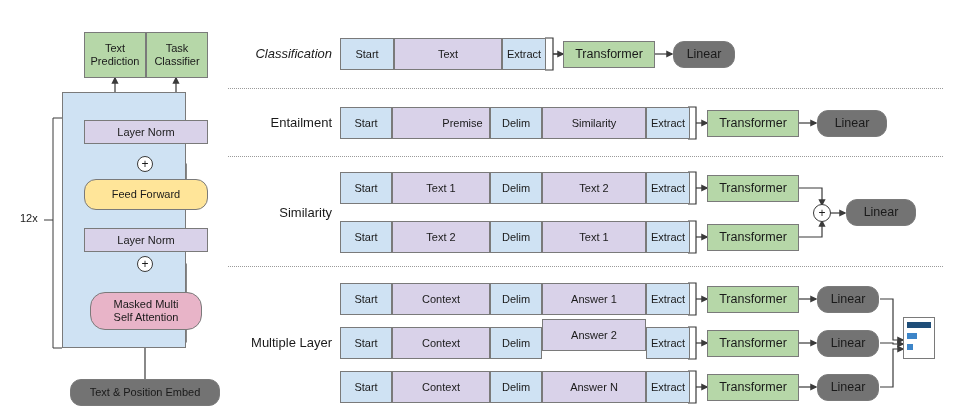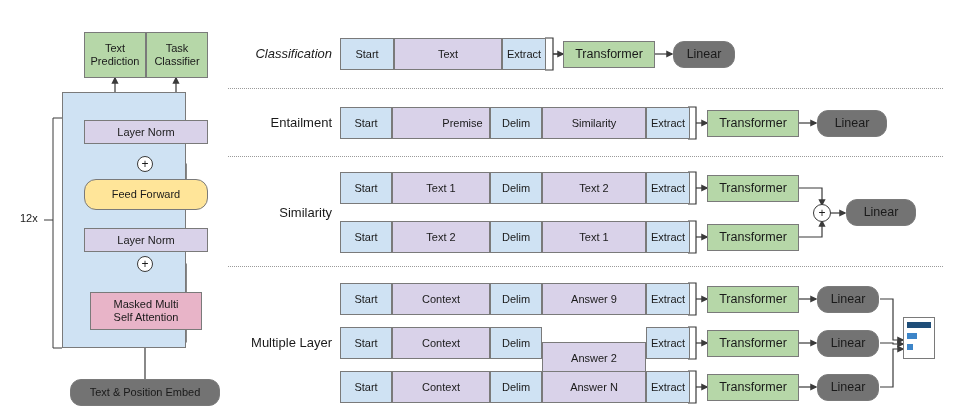--- a/index.html
+++ b/index.html
@@ -63,21 +63,21 @@
     align-items: center;
     justify-content: center;
     font-size: 12px;
     color: #1a1a1a;
   }
   .green  { background: #b6d7a8; }
   .purple { background: #d9d2e9; }
   .lblue  { background: #cfe2f3; }
   .orange { background: #737373; border-radius: 11px; }
   .yellow { background: #ffe599; border-radius: 12px; }
-  .pink   { background: #e8b4c8; }
+  .pink   { background: #e8b4c8; border-radius: 15px; }
   .panelblue { background: #cfe2f3; }
   .bigbox {
     position: absolute;
     box-sizing: border-box;
     border: 1px solid #7a7a7a;
   }
   .mcbox {
     position: absolute;
     box-sizing: border-box;
     border: 1px solid #7a7a7a;
@@ -298,42 +298,42 @@
   <div class="box lblue" style="left:340px; top:283px; width:52px; height:32px;">
     <span>Start</span>
   </div>
   <div class="box purple" style="left:392px; top:283px; width:98px; height:32px;">
     <span>Context</span>
   </div>
   <div class="box lblue" style="left:490px; top:283px; width:52px; height:32px;">
     <span>Delim</span>
   </div>
   <div class="box purple" style="left:542px; top:283px; width:104px; height:32px;">
-    <span>Answer 9</span>
+    <span>Answer 1</span>
   </div>
   <div class="box lblue" style="left:646px; top:283px; width:44px; height:32px;">
     <span>Extract</span>
   </div>
   <div class="box green" style="left:707px; top:286px; width:92px; height:27px; font-size:12.5px;">
     <span>Transformer</span>
   </div>
   <div class="box orange" style="left:817px; top:286px; width:62px; height:27px; font-size:12.5px;">
     <span>Linear</span>
   </div>
 
   <div class="box lblue" style="left:340px; top:327px; width:52px; height:32px;">
     <span>Start</span>
   </div>
   <div class="box purple" style="left:392px; top:327px; width:98px; height:32px;">
     <span>Context</span>
   </div>
   <div class="box lblue" style="left:490px; top:327px; width:52px; height:32px;">
     <span>Delim</span>
   </div>
-  <div class="box purple" style="left:542px; top:342px; width:104px; height:32px;">
+  <div class="box purple" style="left:542px; top:319px; width:104px; height:32px;">
     <span>Answer 2</span>
   </div>
   <div class="box lblue" style="left:646px; top:327px; width:44px; height:32px;">
     <span>Extract</span>
   </div>
   <div class="box green" style="left:707px; top:330px; width:92px; height:27px; font-size:12.5px;">
     <span>Transformer</span>
   </div>
   <div class="box orange" style="left:817px; top:330px; width:62px; height:27px; font-size:12.5px;">
     <span>Linear</span>

